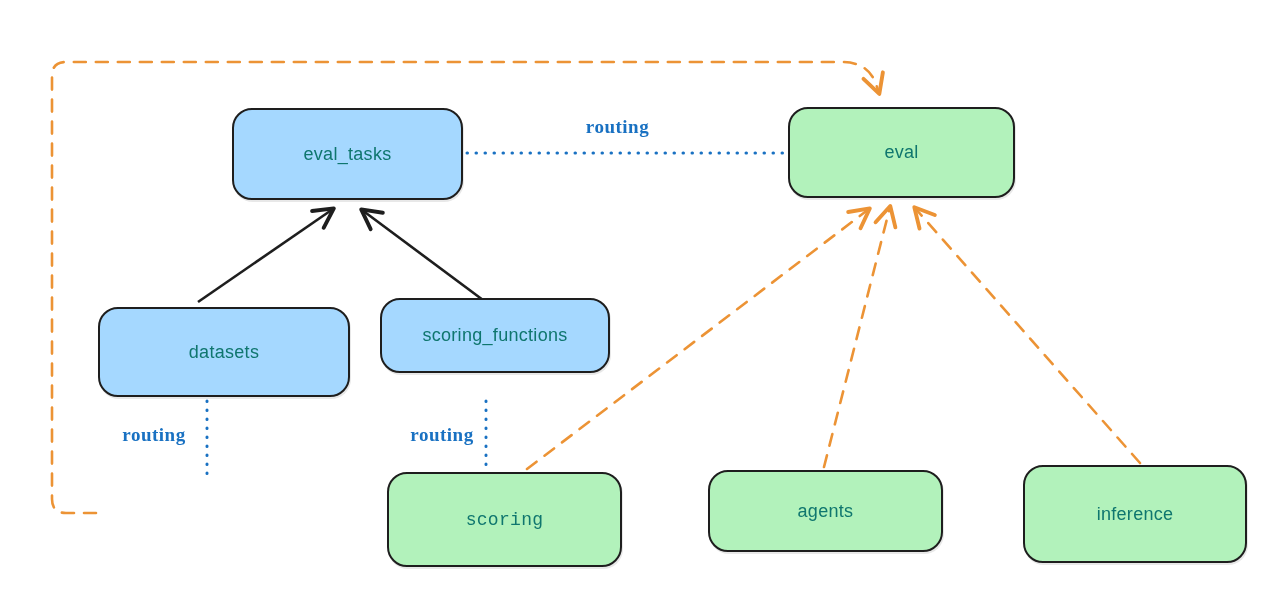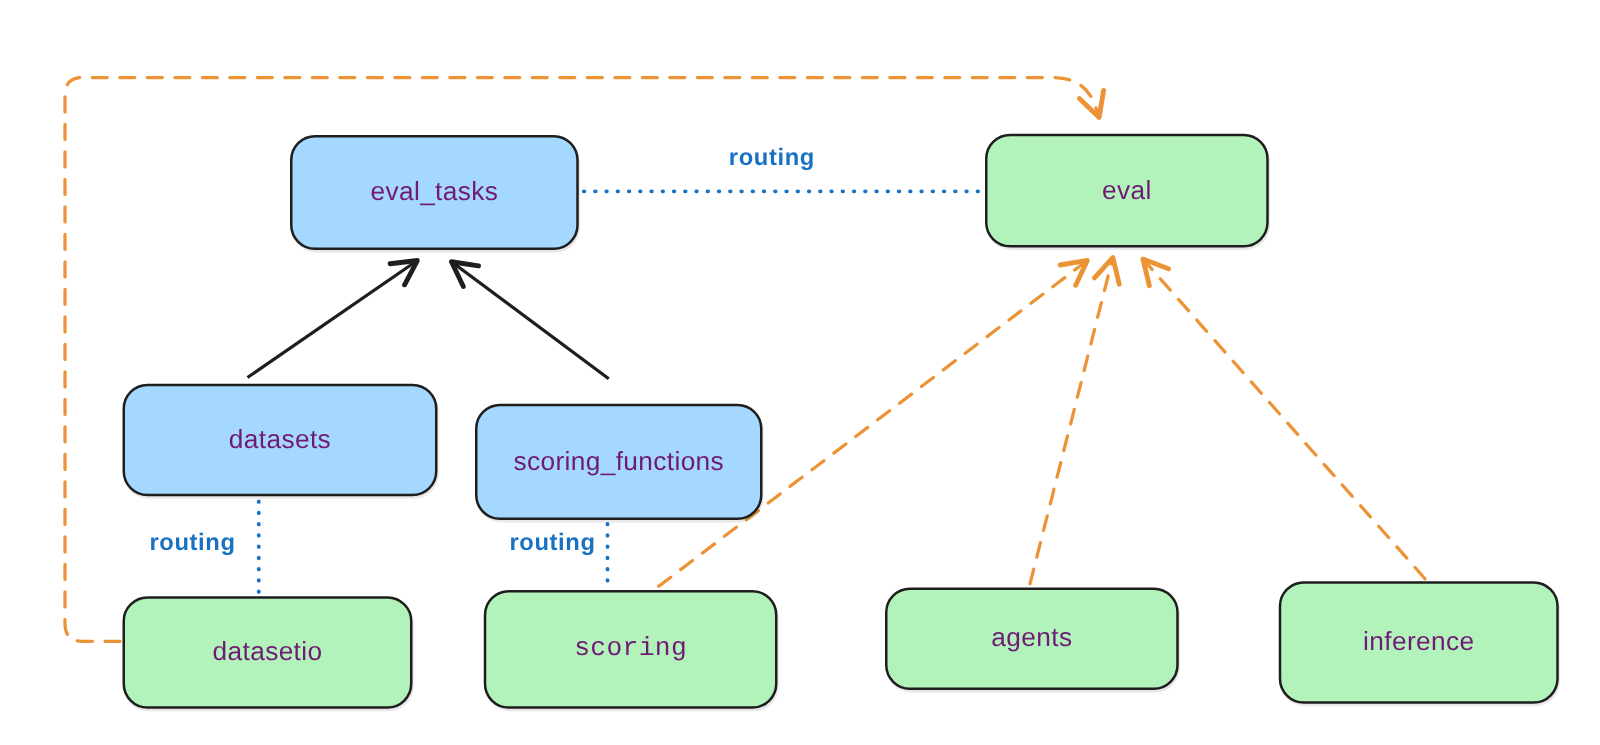--- a/index.html
+++ b/index.html
@@ -26,38 +26,39 @@
     position: absolute;
     border: 2.5px solid #1e1e1e;
     border-radius: 20px;
     display: flex;
     align-items: center;
     justify-content: center;
     box-sizing: border-box;
     box-shadow: 1px 2px 0 rgba(30,30,30,0.10);
   }
   .node-label {
-    color: #701a75;
-    font-size: 21px;
+    color: #0f766e;
+    font-size: 18px;
     letter-spacing: 0.3px;
     white-space: nowrap;
   }
   .edge-label {
     position: absolute;
     font-size: 19px;
     font-weight: bold;
     letter-spacing: 0.5px;
     text-align: center;
     white-space: nowrap;
+    font-family: Liberation Serif, serif;
   }
   
   .n-eval-tasks       { left: 232px;  top: 108px; width: 231px; height: 92px; }
   .n-eval             { left: 788px;  top: 107px; width: 227px; height: 91px; }
   .n-datasets         { left: 98px;   top: 307px; width: 252px; height: 90px; }
-  .n-scoring-functions{ left: 380px;  top: 323px; width: 230px; height: 93px; }
+  .n-scoring-functions{ left: 380px;  top: 298px; width: 230px; height: 75px; }
   .n-datasetio        { left: 98px;   top: 477px; width: 232px; height: 90px; }
   .n-scoring          { left: 387px;  top: 472px; width: 235px; height: 95px; font-family: Liberation Mono, monospace; }
   .n-agents           { left: 708px;  top: 470px; width: 235px; height: 82px; }
   .n-inference        { left: 1023px; top: 465px; width: 224px; height: 98px; }
   
   .l-routing-top      { left: 565px; top: 116px; width: 105px; }
   .l-routing-datasets { left: 108px; top: 424px; width: 92px;  }
   .l-routing-scoring  { left: 396px; top: 424px; width: 92px;  }
   
   .e-solid  { fill: none; stroke-width: 2.6px; }
@@ -101,23 +102,20 @@
   </div>
 
   <div class="node n-datasets" style="background-color: rgb(165, 216, 255);">
     <span class="node-label">datasets</span>
   </div>
 
   <div class="node n-scoring-functions" style="background-color: rgb(165, 216, 255);">
     <span class="node-label">scoring_functions</span>
   </div>
 
-  <div class="node n-datasetio" style="background-color: rgb(178, 242, 187);">
-    <span class="node-label">datasetio</span>
-  </div>
 
   <div class="node n-scoring" style="background-color: rgb(178, 242, 187);">
     <span class="node-label">scoring</span>
   </div>
 
   <div class="node n-agents" style="background-color: rgb(178, 242, 187);">
     <span class="node-label">agents</span>
   </div>
 
   <div class="node n-inference" style="background-color: rgb(178, 242, 187);">

